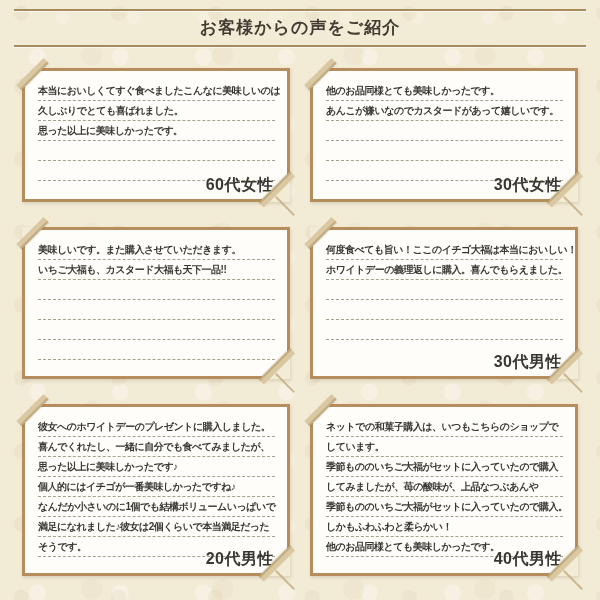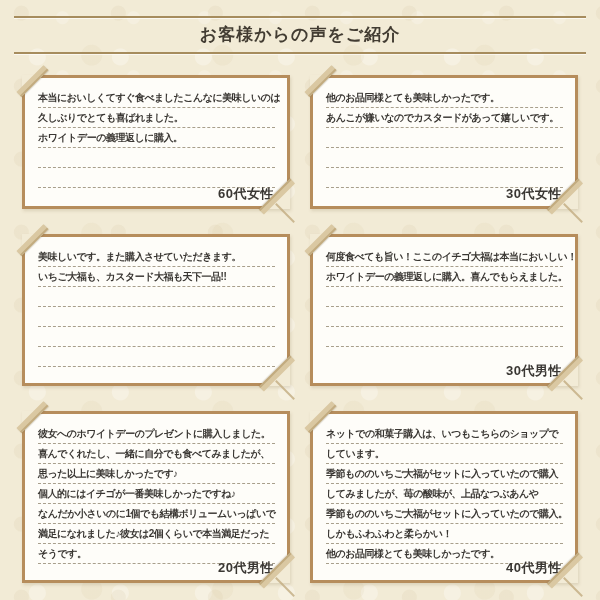--- a/index.html
+++ b/index.html
@@ -13,21 +13,21 @@
     font-family:"Liberation Sans","DejaVu Sans",sans-serif;
     background-color:var(--page-bg);
     background-image:
       radial-gradient(circle at 22% 18%, rgba(210,193,155,.16) 0 7px, transparent 8px),
       radial-gradient(circle at 70% 62%, rgba(210,193,155,.13) 0 10px, transparent 11px),
       radial-gradient(circle at 45% 85%, rgba(255,255,255,.30) 0 8px, transparent 9px),
       radial-gradient(circle at 88% 30%, rgba(255,255,255,.22) 0 6px, transparent 7px);
     background-size:97px 73px,131px 89px,83px 67px,71px 59px;
   }
   .header{
-    margin:16px 14px 0;
+    margin:9px 14px 0;
     border-top:2px solid var(--header-line);
     border-bottom:2px solid var(--header-line);
     box-shadow:0 1px 0 rgba(255,255,255,.65), inset 0 1px 0 rgba(255,255,255,.65);
   }
   .header h1{
     text-align:center; font-size:17px; font-weight:bold;
     color:var(--title-ink); line-height:34px; letter-spacing:1px;
   }
   .grid{
     width:556px; margin:21px 0 0 22px;
@@ -42,21 +42,21 @@
   }
   .lines{padding:10px 12px 0 13px;}
   .line{
     height:20px; line-height:19px;
     border-bottom:1px dashed var(--rule);
     font-size:10px; font-weight:700; letter-spacing:-0.5px;
     color:var(--ink); white-space:nowrap;
   }
   .who{
     position:absolute; right:13px; bottom:3px;
-    font-size:13px; font-weight:bold; color:var(--ink); letter-spacing:.5px;margin-left:40px;
+    font-size:16px; font-weight:bold; color:var(--ink); letter-spacing:.5px;margin-left:40px;
   }
   
   .fold-tl{
     position:absolute; top:-3px; left:-3px; width:0; height:0;
     border-top:21px solid var(--page-bg); border-right:21px solid transparent;
   }
   .crease-tl{
     position:absolute; left:-6px; top:13px; width:38px; height:7px;
     background:var(--fold-flap); border-bottom:2px solid var(--fold-edge);
     transform:rotate(-45deg); transform-origin:left center;
@@ -84,21 +84,21 @@
 <div class="header">
   <h1>お客様からの声をご紹介</h1>
 </div>
 
 <div class="grid">
 
   <div class="card">
     <div class="lines">
         <div class="line">本当においしくてすぐ食べましたこんなに美味しいのは</div>
         <div class="line">久しぶりでとても喜ばれました。</div>
-        <div class="line">ホワイトデーの義理返しに購入。</div>
+        <div class="line">思った以上に美味しかったです。</div>
         <div class="line"></div>
         <div class="line"></div>
       </div>
     <div class="who">60代女性</div>
     <div class="fold-tl"></div>
     <div class="crease-tl"></div>
     <div class="fold-br"></div>
     <div class="crease-br"></div>
     <div class="tail-br"></div>
   </div>

